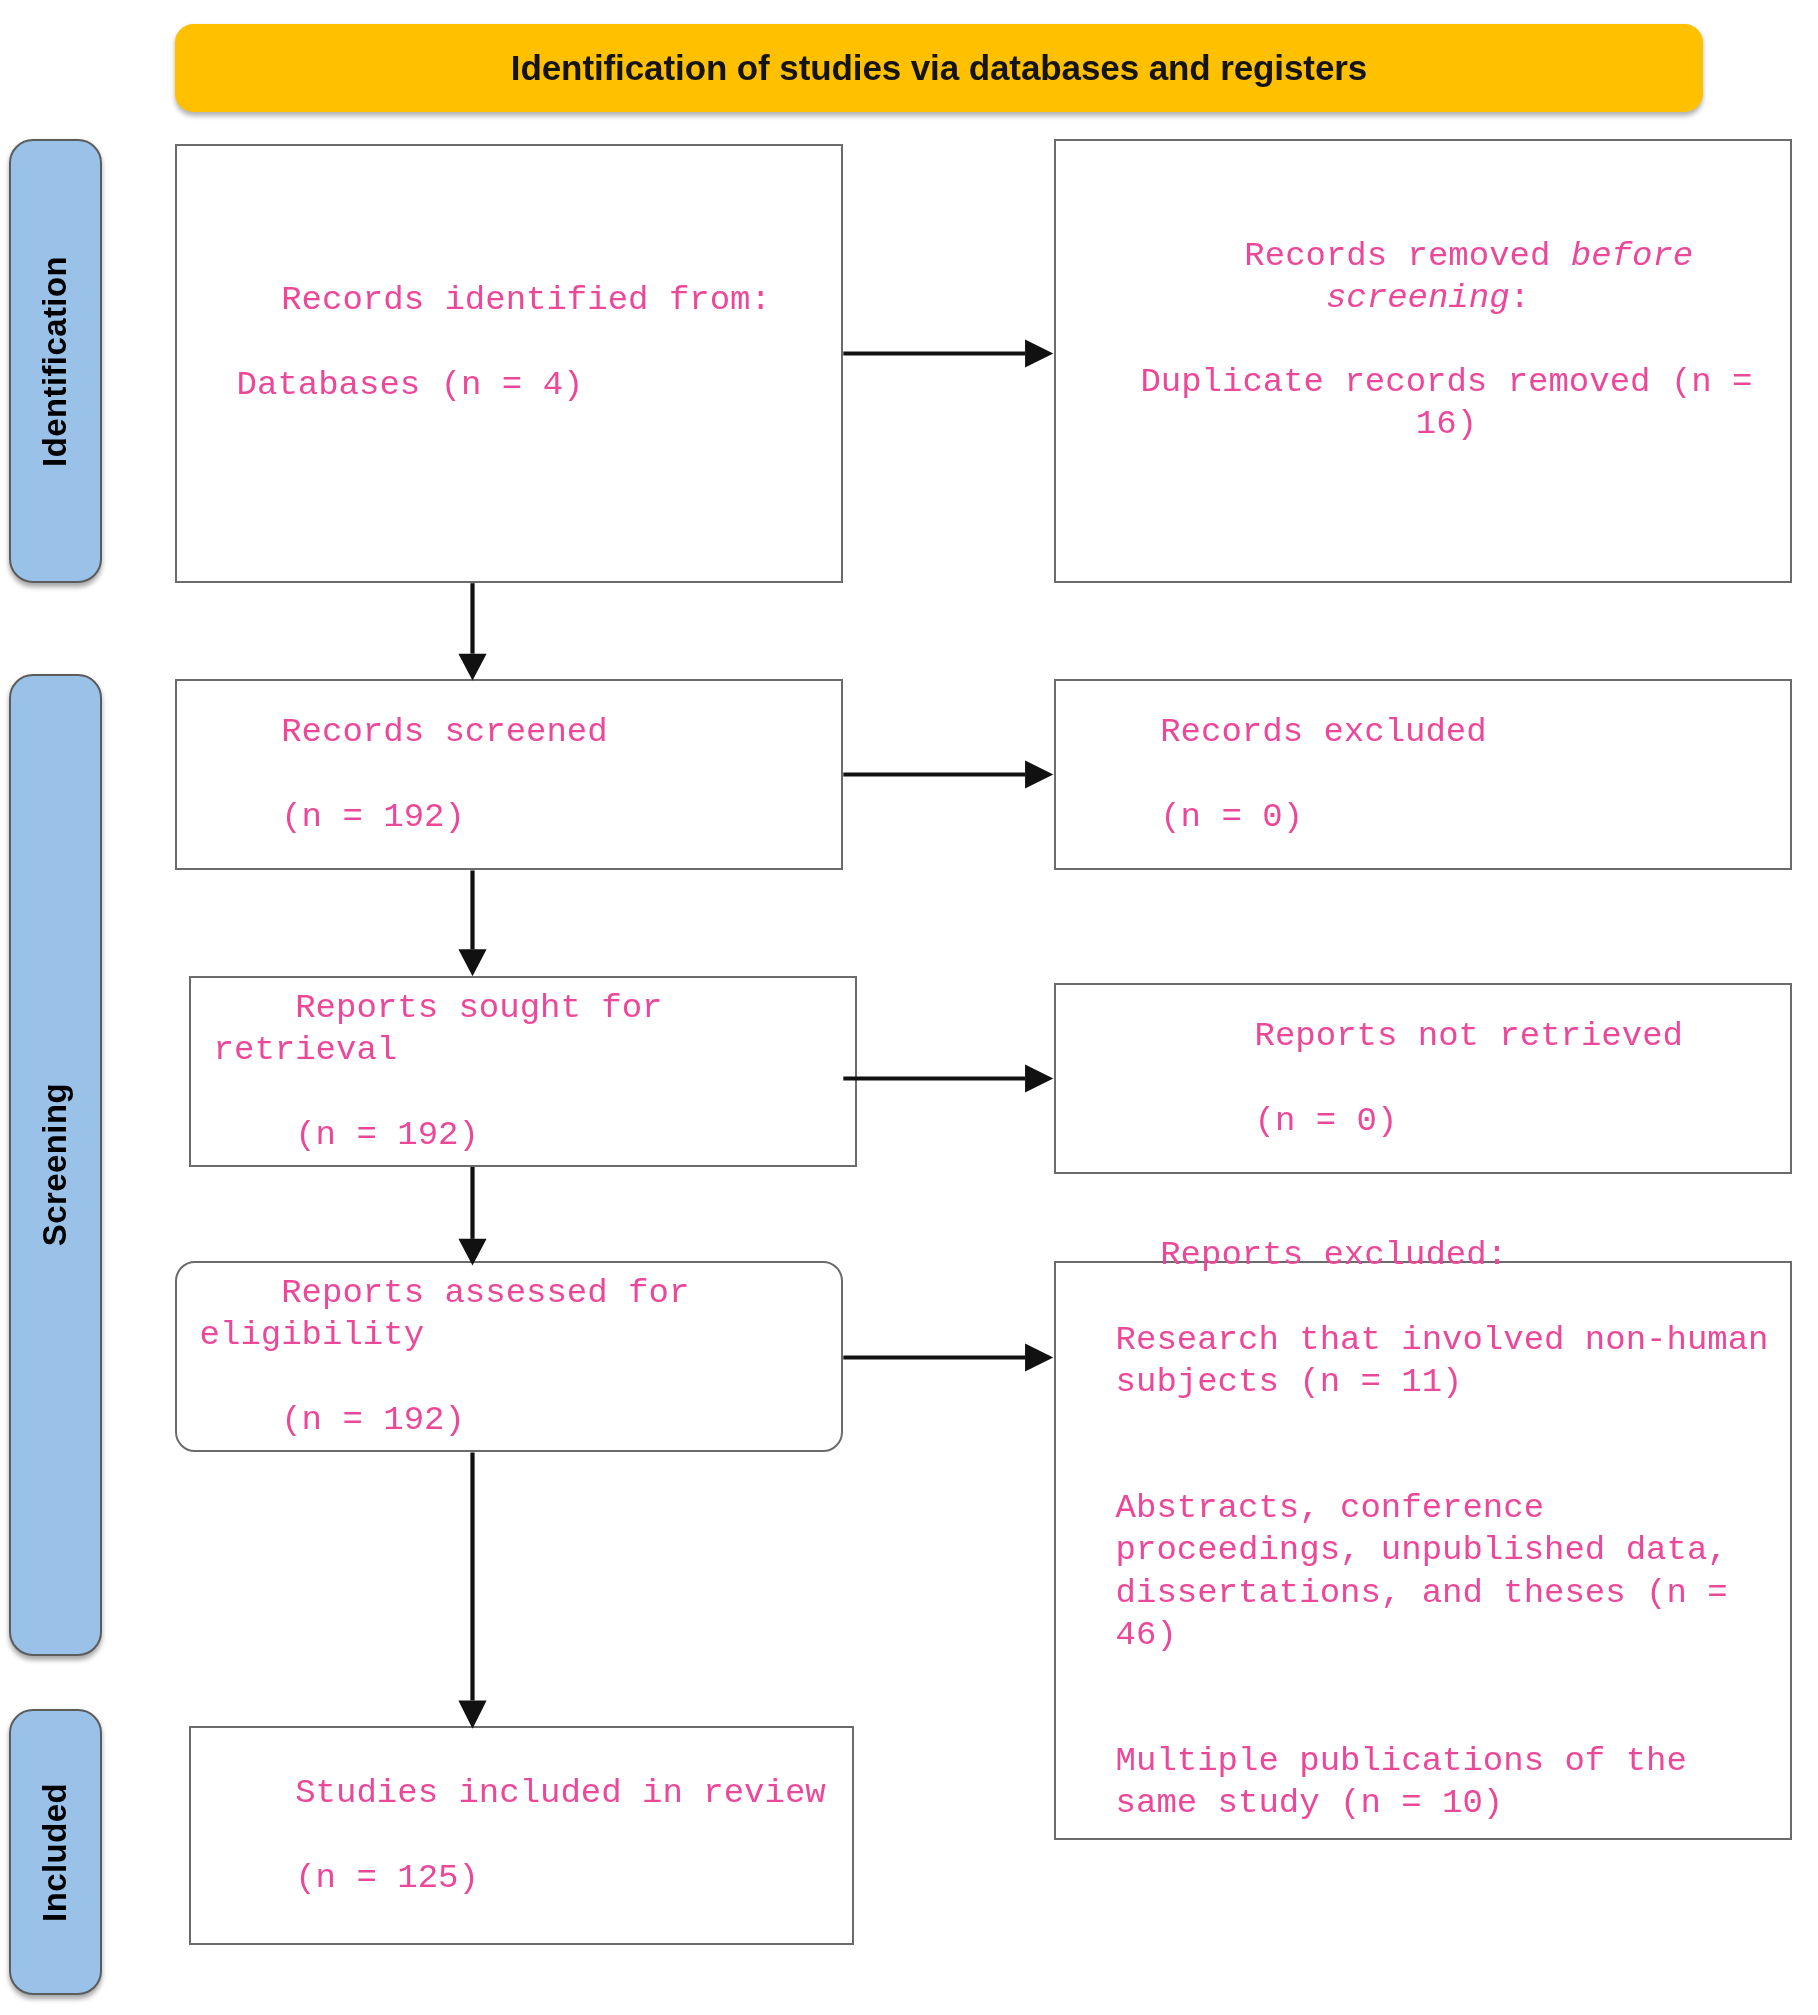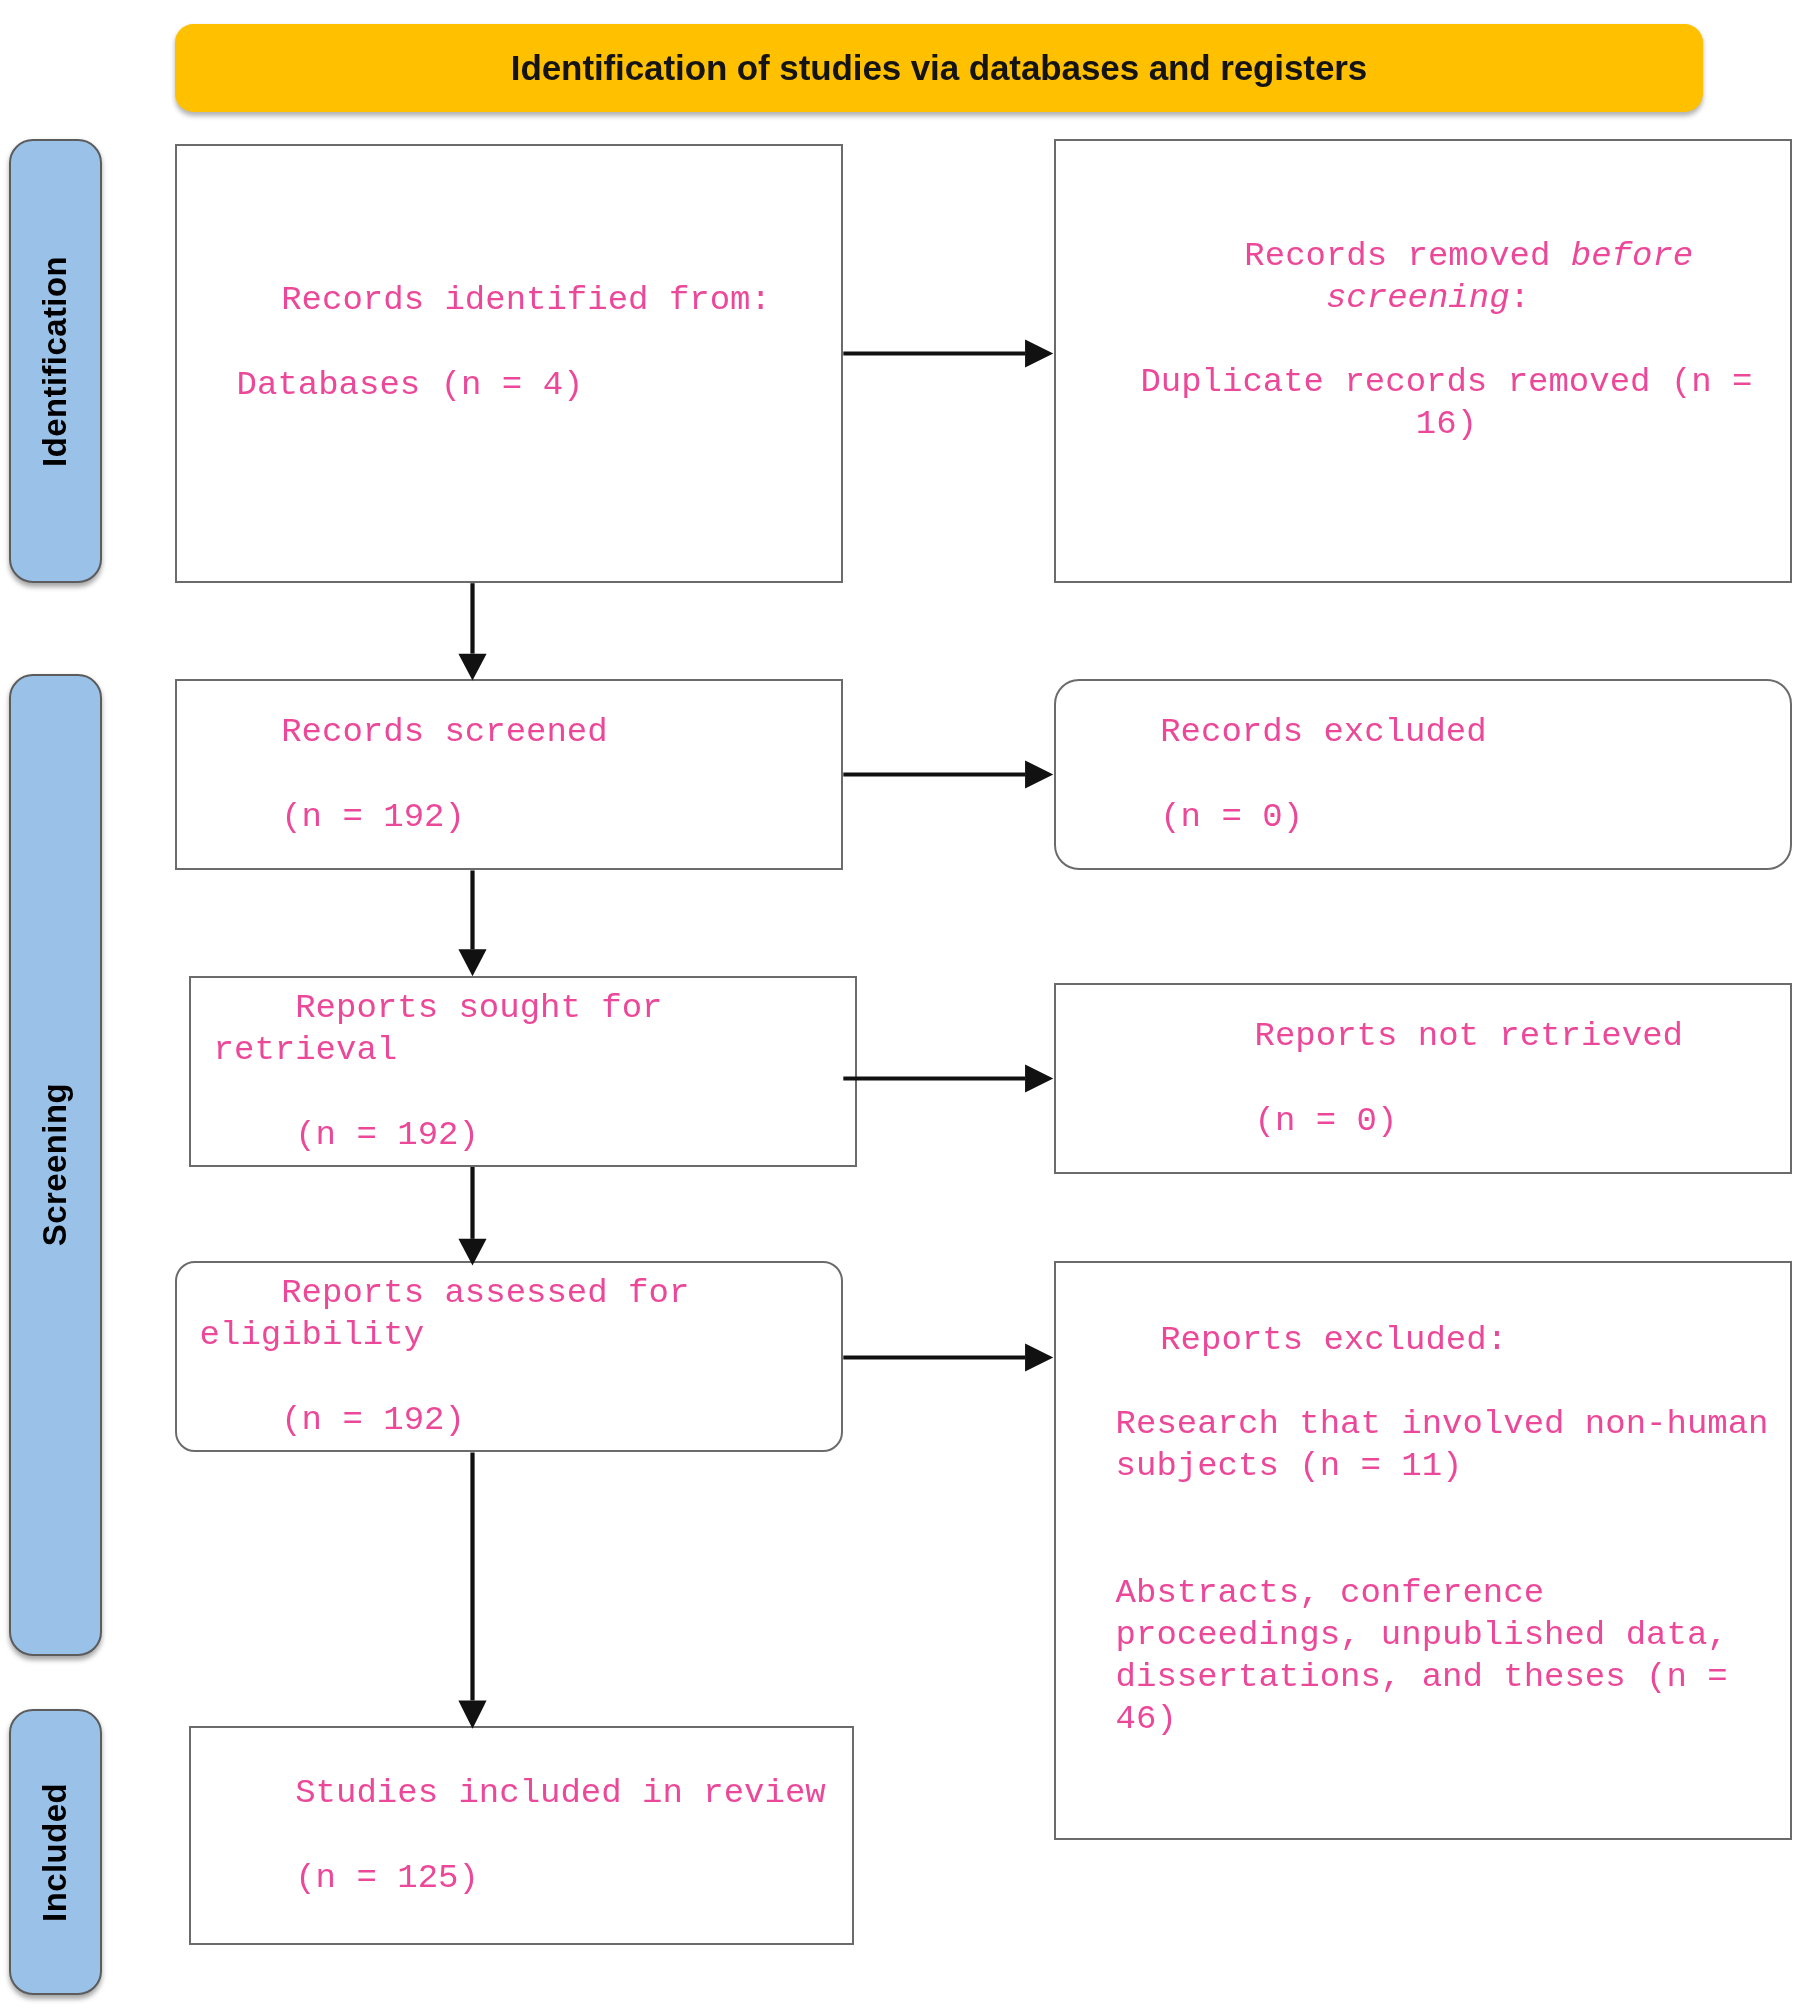--- a/index.html
+++ b/index.html
@@ -92,21 +92,21 @@
 
   
   #box-identified        { left: 175px;  top: 144px;  width: 668px; height: 439px; }
   #box-screened          { left: 175px;  top: 679px;  width: 668px; height: 191px; }
   #box-sought            { left: 189px;  top: 976px; width: 668px; height: 191px; }
   #box-assessed          { left: 175px;  top: 1261px; width: 668px; height: 191px; border-radius: 20px; }
   #box-included          { left: 189px;  top: 1726px; width: 665px; height: 219px; }
 
   
   #box-removed           { left: 1054px; top: 139px;  width: 738px; height: 444px; text-align: center; }
-  #box-records-excluded  { left: 1054px; top: 679px;  width: 738px; height: 191px; border-radius: 25px; }
+  #box-records-excluded  { left: 1054px; top: 679px;  width: 738px; height: 191px; }
   #box-not-retrieved     { left: 1054px; top: 983px; width: 738px; height: 191px; justify-content: center; }
   #box-reports-excluded  { left: 1054px; top: 1261px; width: 738px; height: 579px; }
 
   
   .arrow { position: absolute; }
   .arrow svg { display: block; }
 </style>
 </head>
 <body>
 
@@ -178,20 +178,21 @@
     <span>Reports not retrieved</span><br>
     <span>(n = 0)</span>
   </div>
 </div>
 
 <div class="flow-box" id="box-reports-excluded">
   <div class="box-text">
     <span>Reports excluded:</span>
     <span class="indent">Research that involved non-human subjects (n = 11)</span>
     <span class="indent">Abstracts, conference proceedings, unpublished data, dissertations, and theses (n = 46)</span>
+    <span class="indent">Multiple publications of the same study (n = 10)</span>
   </div>
 </div>
 
 <div class="arrow" style="left:843px; top:338px;">
   <svg width="212" height="31" viewBox="0 0 300 44">
     <line x1="0" y1="22" x2="258" y2="22" stroke="#111" stroke-width="6"></line>
     <polygon points="258,2 298,22 258,42" fill="#111"></polygon>
   </svg>
 </div>
 

